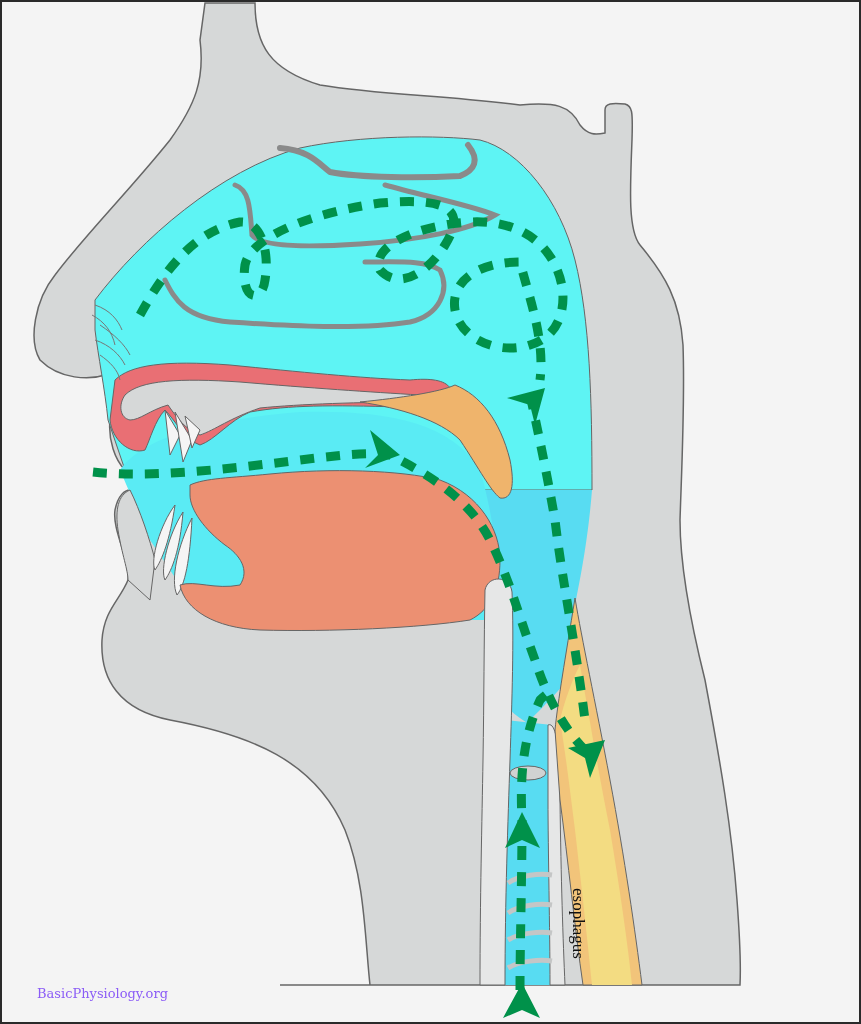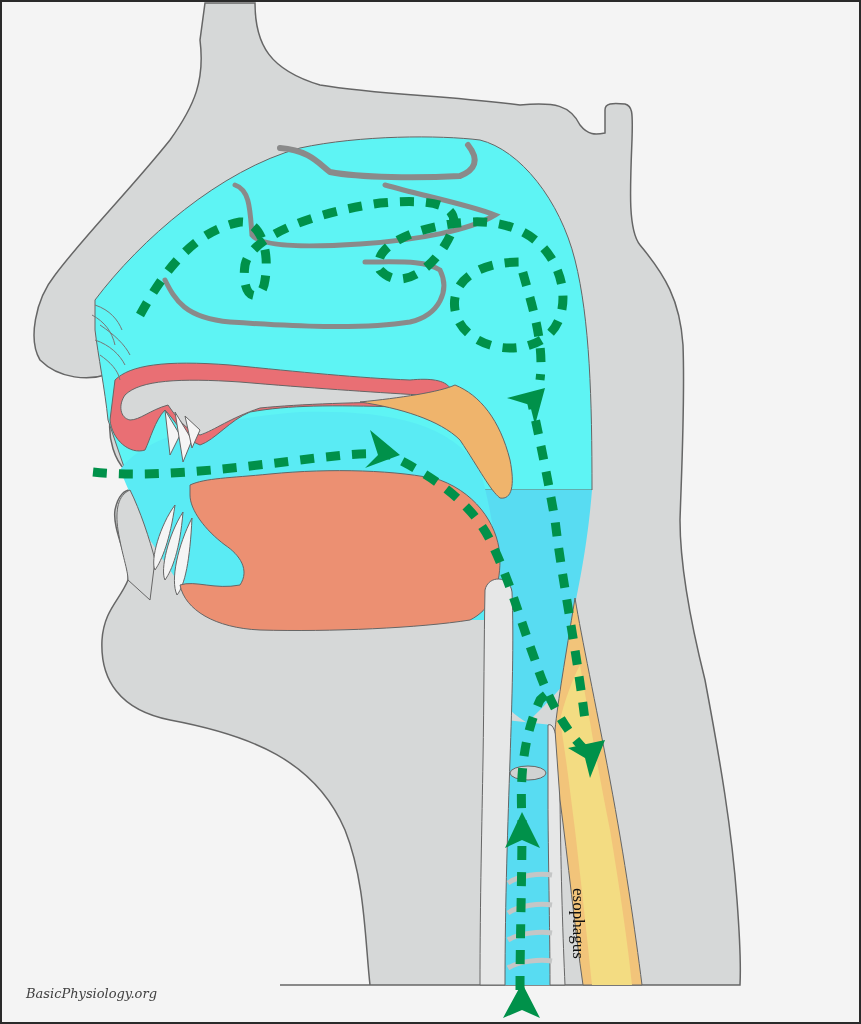--- a/index.html
+++ b/index.html
@@ -3,23 +3,23 @@
   <meta charset="utf-8">
   <style>
     html, body { margin: 0; padding: 0; background: #f4f4f4; }
     body { width: 861px; height: 1024px; overflow: hidden; position: relative; }
     .frame {
       position: absolute; left: 0; top: 0; width: 857px; height: 1020px;
       border: 2px solid #2a2a2a; background: #f4f4f4;
     }
     svg { position: absolute; left: 0; top: 0; }
     .watermark {
-      position: absolute; left: 26px; top: 986px;
-      font-family: "DejaVu Serif", serif; font-style: italic; font-size: 13px;
-      color: #404040;
+      position: absolute; left: 37px; top: 986px;
+      font-family: "DejaVu Serif", serif; font-size: 13px;
+      color: #8b5cf6;
     }
     .label-eso {
       position: absolute; left: 588px; top: 888px;
       font-family: "Liberation Serif", serif; font-size: 17px; color: #111;
       transform: rotate(90deg); transform-origin: 0 0; white-space: nowrap;
     }
   </style>
 </head>
 <body>
 

